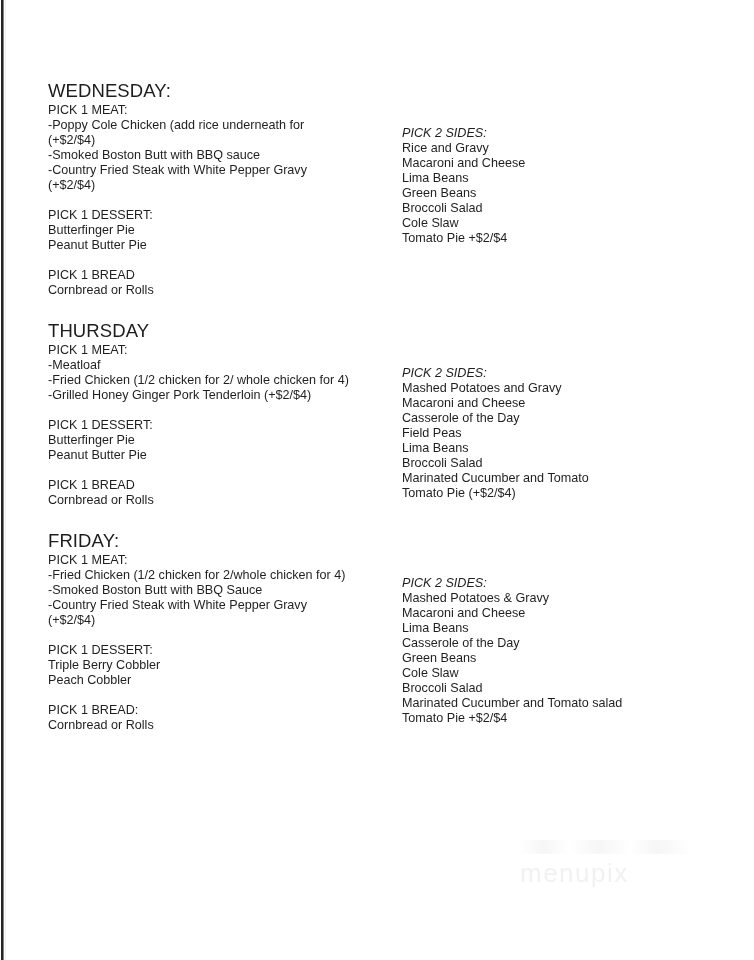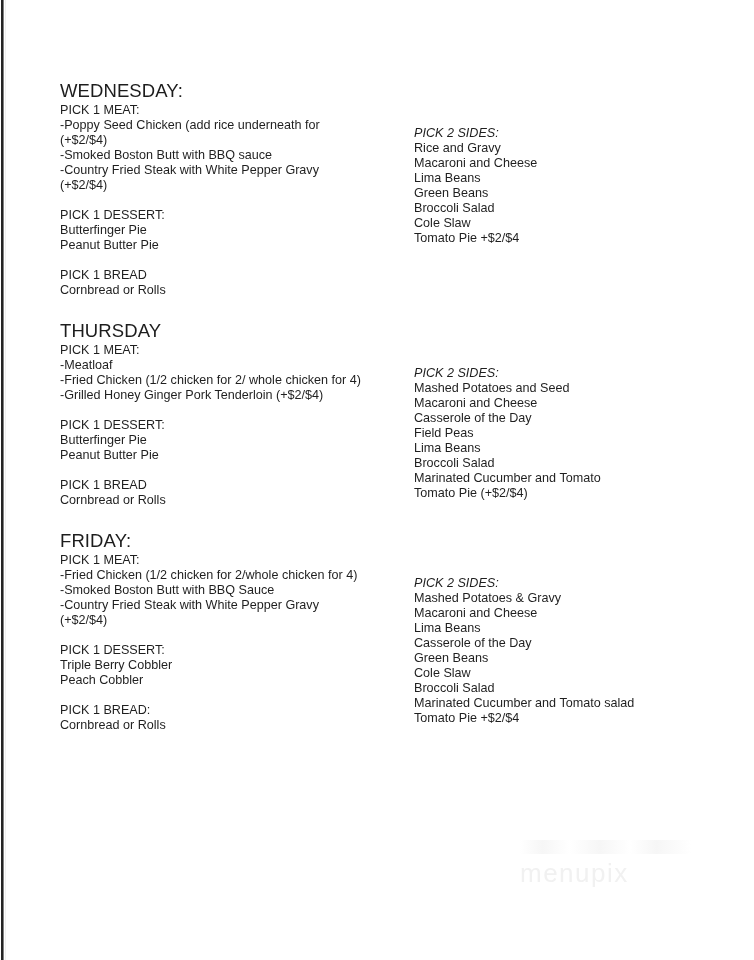--- a/index.html
+++ b/index.html
@@ -33,21 +33,21 @@
     position: absolute;
     left: 5px;
     top: 0;
     width: 1px;
     height: 960px;
     background: #f0f0f0;
   }
 
   .menu-body {
     position: absolute;
-    left: 60px;
+    left: 48px;
     top: 80px;
     width: 672px;
   }
 
   .day-block {
     position: relative;
     margin-bottom: 22px;
   }
   .day-block:last-of-type { margin-bottom: 15px; }
 
@@ -133,21 +133,21 @@
 
   <div class="scan-edge-left"></div>
   <div class="scan-edge-left-inner"></div>
 
   <div class="menu-body" id="menu-body">
       <div class="day-block">
         <div class="day-title">WEDNESDAY:</div>
         <div class="day-columns">
           <div class="col-left">
             <div class="section-label">PICK 1 MEAT:</div>
-            <div class="item-line">-Poppy Seed Chicken (add rice underneath for</div>
+            <div class="item-line">-Poppy Cole Chicken (add rice underneath for</div>
             <div class="item-line">(+$2/$4)</div>
             <div class="item-line">-Smoked Boston Butt with BBQ sauce</div>
             <div class="item-line">-Country Fried Steak with White Pepper Gravy</div>
             <div class="item-line">(+$2/$4)</div>
             <div class="spacer"></div>
             <div class="section-label">PICK 1 DESSERT:</div>
             <div class="item-line">Butterfinger Pie</div>
             <div class="item-line">Peanut Butter Pie</div>
             <div class="spacer"></div>
             <div class="section-label">PICK 1 BREAD</div>
@@ -176,21 +176,21 @@
             <div class="spacer"></div>
             <div class="section-label">PICK 1 DESSERT:</div>
             <div class="item-line">Butterfinger Pie</div>
             <div class="item-line">Peanut Butter Pie</div>
             <div class="spacer"></div>
             <div class="section-label">PICK 1 BREAD</div>
             <div class="item-line">Cornbread or Rolls</div>
           </div>
           <div class="col-right right-offset">
             <div class="section-label">PICK 2 SIDES:</div>
-            <div class="item-line">Mashed Potatoes and Seed</div>
+            <div class="item-line">Mashed Potatoes and Gravy</div>
             <div class="item-line">Macaroni and Cheese</div>
             <div class="item-line">Casserole of the Day</div>
             <div class="item-line">Field Peas</div>
             <div class="item-line">Lima Beans</div>
             <div class="item-line">Broccoli Salad</div>
             <div class="item-line">Marinated Cucumber and Tomato</div>
             <div class="item-line">Tomato Pie (+$2/$4)</div>
           </div>
         </div>
       </div>

